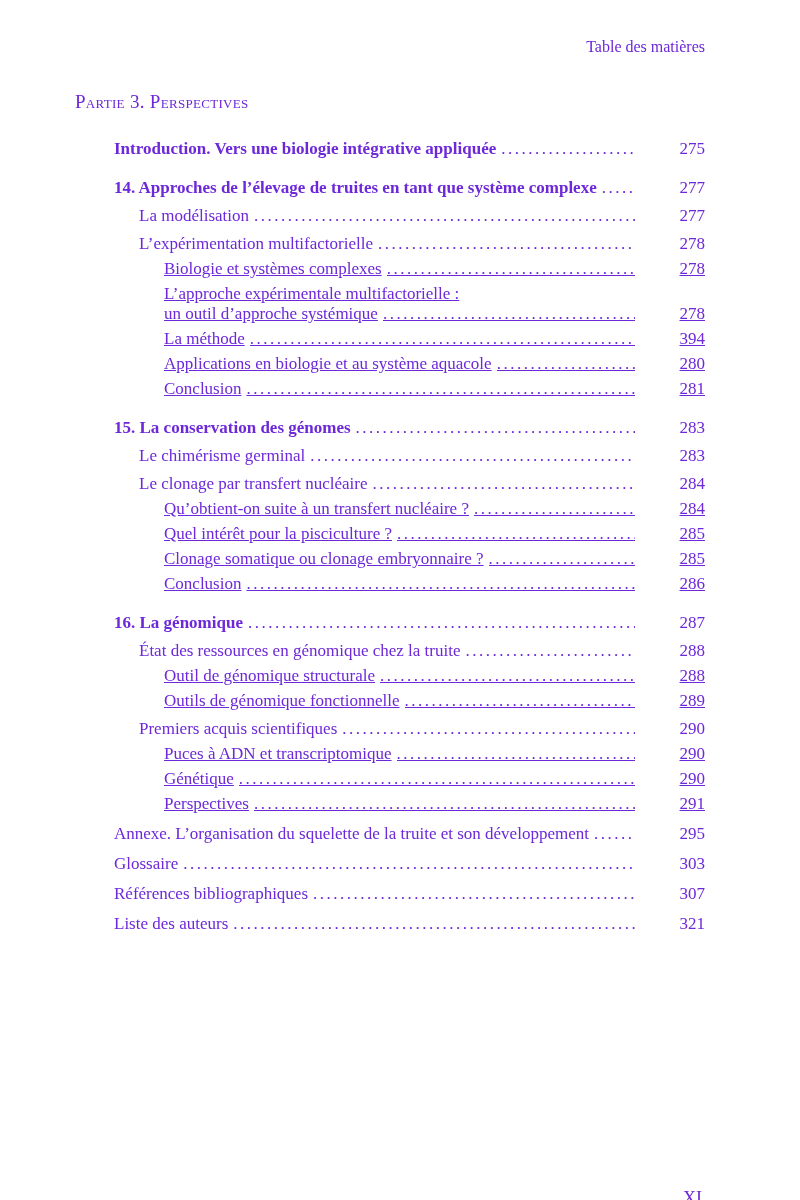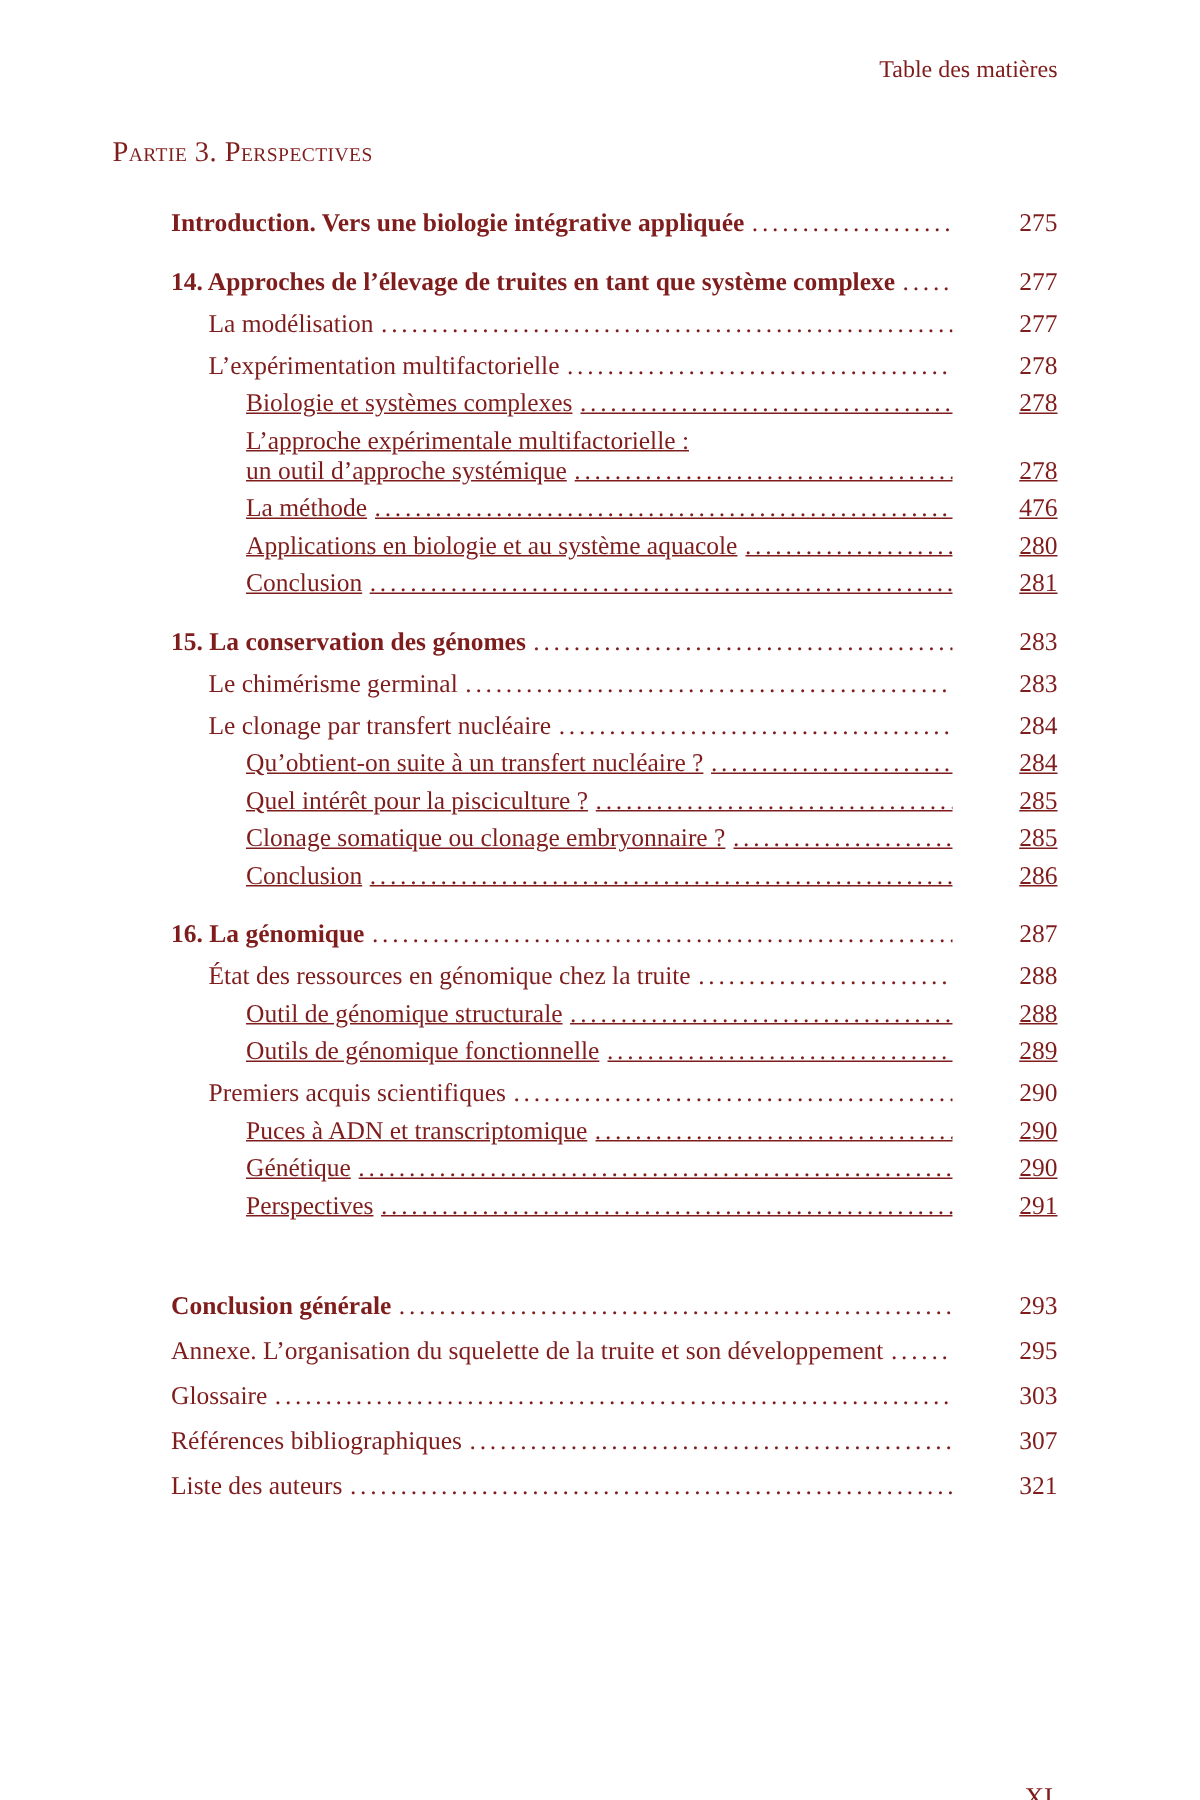--- a/index.html
+++ b/index.html
@@ -1,21 +1,21 @@
 <!DOCTYPE html>
 <html><head>
 <meta charset="utf-8">
 <style>
   html, body { margin: 0; padding: 0; background: #ffffff; }
   .page {
     position: relative;
     width: 800px;
     height: 1200px;
     background: #ffffff;
-    color: #7f1d1d;
+    color: #6d28d9;
     font-family: "Liberation Serif", "DejaVu Serif", serif;
     box-sizing: border-box;
     padding: 38px 95px 0 75px;
     overflow: hidden;
   }
   .running-header {
     text-align: right;
     font-size: 16px;
     line-height: 18px;
   }
@@ -111,21 +111,21 @@
         <span class="pagenum"></span>
       </div>
       <div class="toc-row level-2 gap-tight">
         <span class="entry-label">un outil d’approche systémique</span>
         <span class="leader"></span>
         <span class="pagenum">278</span>
       </div>
       <div class="toc-row level-2">
         <span class="entry-label">La méthode</span>
         <span class="leader"></span>
-        <span class="pagenum">476</span>
+        <span class="pagenum">394</span>
       </div>
       <div class="toc-row level-2">
         <span class="entry-label">Applications en biologie et au système aquacole</span>
         <span class="leader"></span>
         <span class="pagenum">280</span>
       </div>
       <div class="toc-row level-2">
         <span class="entry-label">Conclusion</span>
         <span class="leader"></span>
         <span class="pagenum">281</span>
@@ -198,25 +198,20 @@
       <div class="toc-row level-2">
         <span class="entry-label">Génétique</span>
         <span class="leader"></span>
         <span class="pagenum">290</span>
       </div>
       <div class="toc-row level-2">
         <span class="entry-label">Perspectives</span>
         <span class="leader"></span>
         <span class="pagenum">291</span>
       </div>
-      <div class="toc-row level-0 bold gap-big">
-        <span class="entry-label">Conclusion générale</span>
-        <span class="leader"></span>
-        <span class="pagenum">293</span>
-      </div>
       <div class="toc-row level-0 gap-back">
         <span class="entry-label">Annexe. L’organisation du squelette de la truite et son développement</span>
         <span class="leader"></span>
         <span class="pagenum">295</span>
       </div>
       <div class="toc-row level-0 gap-back">
         <span class="entry-label">Glossaire</span>
         <span class="leader"></span>
         <span class="pagenum">303</span>
       </div>

